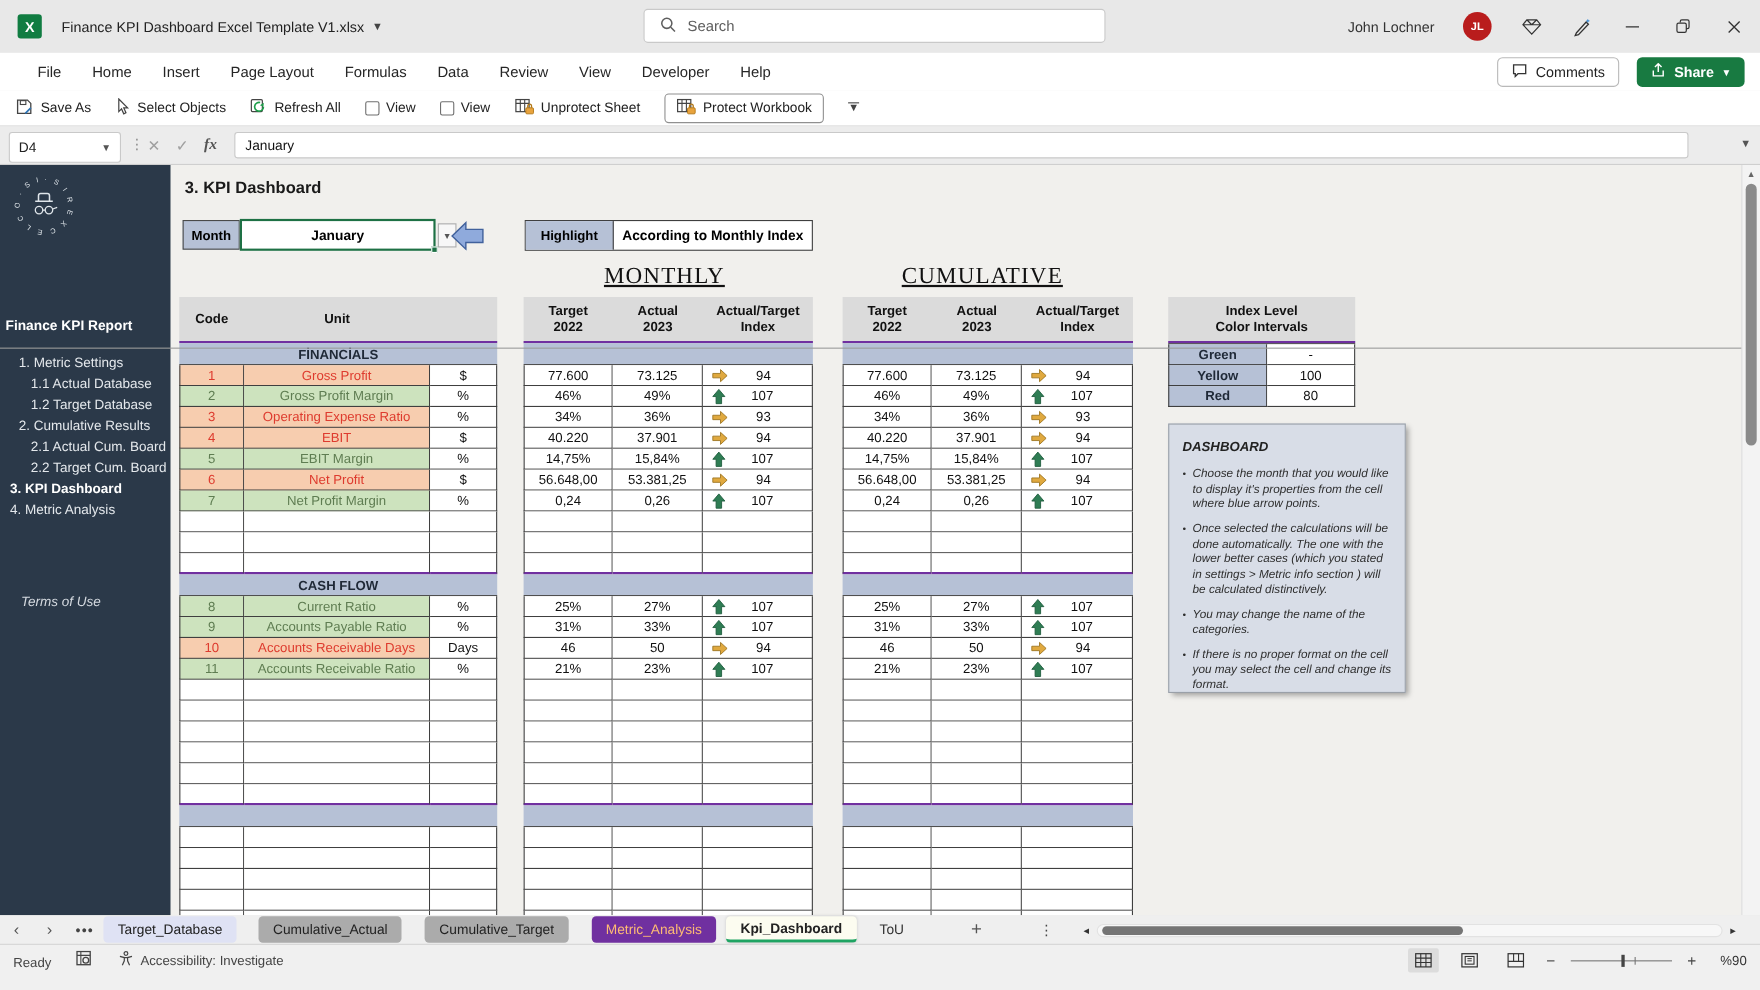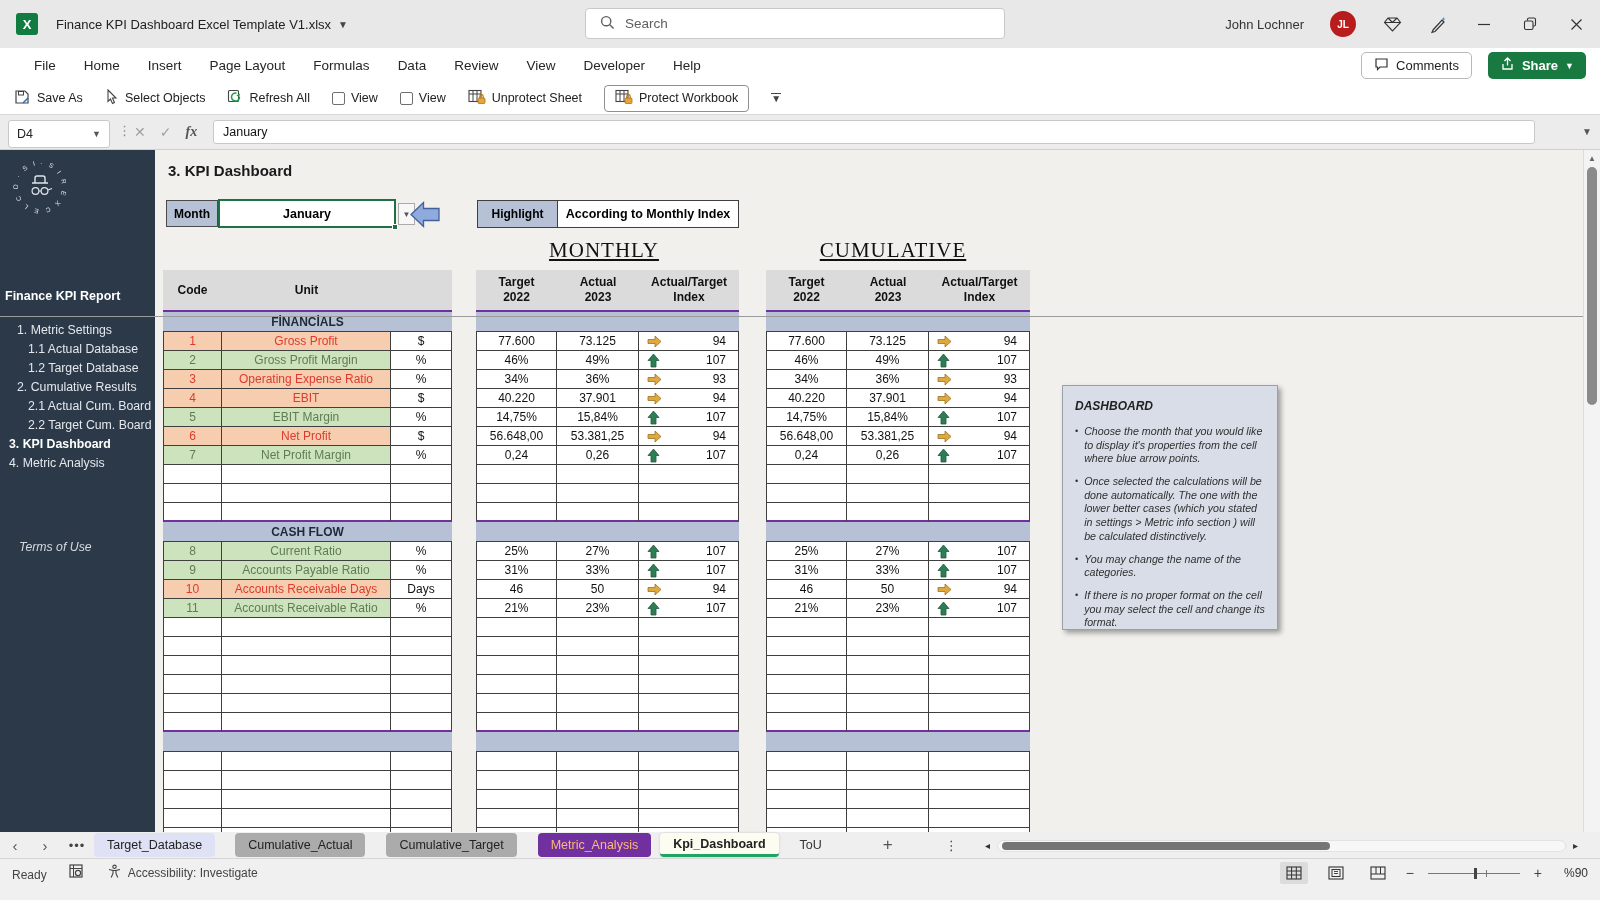--- a/index.html
+++ b/index.html
@@ -119,21 +119,21 @@
   .mon-tbl .c:nth-child(2), .mon-tbl .hc:nth-child(2) { width:82px; }
   .mon-tbl .c:nth-child(3), .mon-tbl .hc:nth-child(3) { width:100px; }
   .cum-tbl { left:611px; width:264px; }
   .cum-tbl .c:nth-child(1), .cum-tbl .hc:nth-child(1) { width:81px; }
   .cum-tbl .c:nth-child(2), .cum-tbl .hc:nth-child(2) { width:82px; }
   .cum-tbl .c:nth-child(3), .cum-tbl .hc:nth-child(3) { width:101px; }
   .idx { justify-content:flex-start !important; }
   .idx .aicon { display:none; margin-left:8px; line-height:0; }
   .idx.arrow-up .aicon.up { display:block; }
   .idx.arrow-right .aicon.right { display:block; }
-  .idx .idxv { flex:1; text-align:right; margin-right:12px; }
+  .idx .idxv { flex:1; text-align:center; margin-right:12px; }
 
   .lvl-tbl { left:907px; width:170px; }
   .lvl-tbl .hc { width:170px; }
   .lvl-tbl .c:nth-child(1) { width:90px; background:#B6C1D6; font-weight:bold; color:#1F2937; }
   .lvl-tbl .c:nth-child(2) { width:80px; }
 
   
   .note { position:absolute; left:907px; top:235px; width:216px; height:245px; background:#D8DDE7;
     border:1px solid #9AA0A8; box-shadow:3px 3px 5px rgba(0,0,0,0.35); padding:13px 12px; }
   .note-title { font-size:12px; font-weight:bold; font-style:italic; color:#222; margin-bottom:12px; }
@@ -1024,20 +1024,46 @@
             <div class="c"></div>
           </div>
         <div class="trow">
             <div class="c"></div>
             <div class="c"></div>
             <div class="c"></div>
           </div>
       </div>
     </div>
 
+    <div class="tbl lvl-tbl">
+      <div class="thead">
+        <div class="hc">
+            <span>Index Level</span>
+            <span>Color Intervals</span>
+          </div>
+      </div>
+      <div class="grp">
+
+          <div class="trow">
+            <div class="c">Green</div>
+            <div class="c">-</div>
+          </div>
+
+          <div class="trow">
+            <div class="c">Yellow</div>
+            <div class="c">100</div>
+          </div>
+
+          <div class="trow">
+            <div class="c">Red</div>
+            <div class="c">80</div>
+          </div>
+
+      </div>
+    </div>
 
     <div class="note">
       <div class="note-title">DASHBOARD</div>
 
         <div class="bullet">
           <span class="dot">•</span>
           <span>Choose the month that you would like to display it's properties from the cell where blue arrow points.</span>
         </div>
 
         <div class="bullet">

